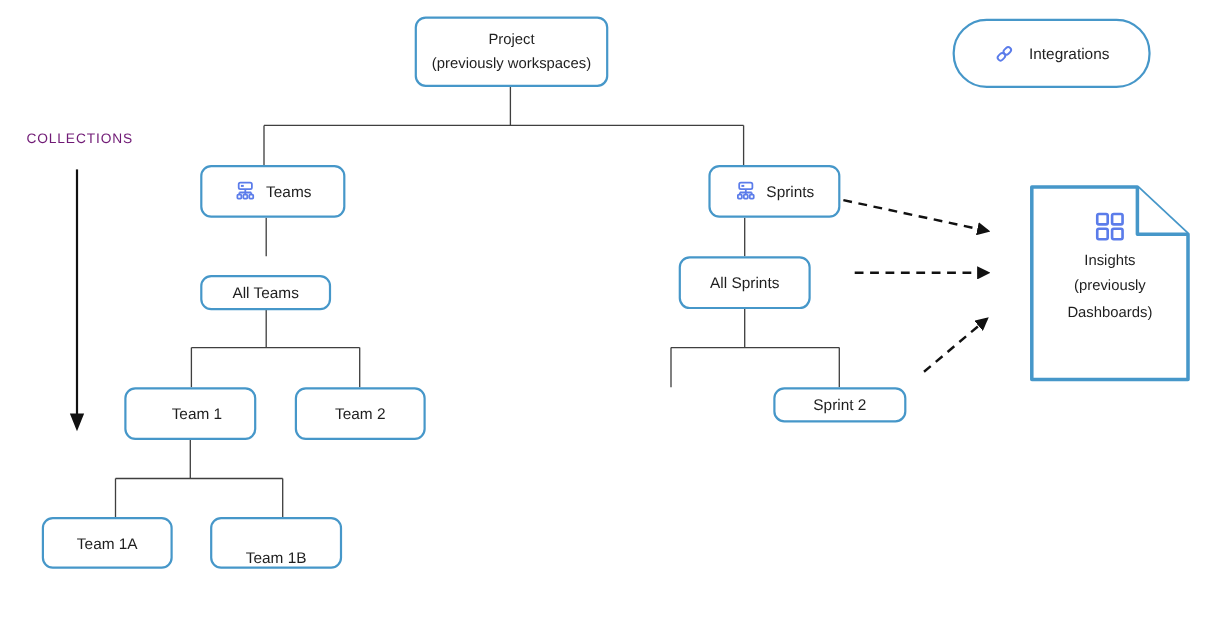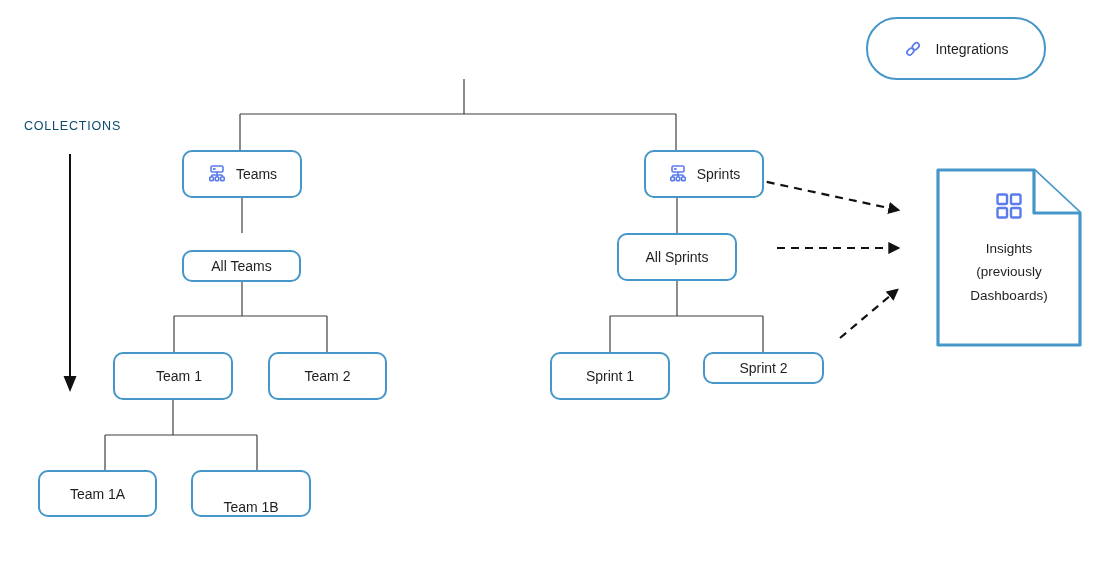--- a/index.html
+++ b/index.html
@@ -20,28 +20,28 @@
     border-radius:10px;
     font-size:14px;
     box-sizing:border-box;
     white-space:nowrap;
   }
   .node.pill{border-radius:31px;align-items:center;}
   .node.twoline{flex-direction:column;gap:2px;font-size:13.5px;line-height:1.5;}
   .icon{display:flex;align-items:center;justify-content:center;}
   .collections-label{
     position:absolute;left:24px;top:119px;
-    font-size:12.5px;letter-spacing:0.8px;color:#0c4a6e;
+    font-size:12.5px;letter-spacing:0.8px;color:#701a75;
   }
   .insights-text{
     position:absolute;left:944px;top:192px;width:130px;
     display:flex;flex-direction:column;align-items:center;gap:3px;
     text-align:center;font-size:13.5px;line-height:1.5;
   }
-  .insights-text .lines{margin-top:16px;}
+  .insights-text .lines{margin-top:4px;}
 </style>
 </head>
 <body>
 
 <div class="canvas">
 
   <svg class="overlay" viewBox="0 0 1099 570">
     <defs>
       <marker id="ah" viewBox="0 0 10 10" refX="8" refY="5" markerWidth="5.5" markerHeight="5.5" orient="auto-start-reverse">
         <path d="M0,0 L10,5 L0,10 z" fill="#111111"></path>
@@ -81,34 +81,38 @@
     </g>
 
     <g>
       <path d="M938,170 H1034 L1080,213 V345 H938 Z" fill="#ffffff" stroke="#4697c9" stroke-width="3.2" stroke-linejoin="round"></path>
       <path d="M1034,170 V213 H1080" fill="#ffffff" stroke="#4697c9" stroke-width="3.2" stroke-linejoin="round"></path>
     </g>
   </svg>
 
   <div class="collections-label">COLLECTIONS</div>
 
+  <div class="node twoline" style="left:377px;top:15px;width:176px;height:64px;">
+    <span>Project</span>
+    <span>(previously workspaces)</span>
+  </div>
 
   <div class="node pill" style="left:866px;top:17px;width:180px;height:63px;gap:12px;">
     <span class="icon">
       <svg width="20" height="20" viewBox="0 0 20 20" fill="none" stroke="#5b7cea" stroke-width="1.7">
         <g transform="rotate(-45 10 10)">
           <rect x="2.6" y="7.4" width="7.4" height="5.2" rx="2.6"></rect>
           <rect x="10.2" y="7.4" width="7.4" height="5.2" rx="2.6"></rect>
         </g>
       </svg>
     </span>
     <span>Integrations</span>
   </div>
 
-  <div class="node" style="left:182px;top:150px;width:120px;height:48px;align-items:center;">
+  <div class="node" style="left:182px;top:150px;width:132px;height:48px;align-items:center;">
     <span class="icon">
       <svg width="20" height="20" viewBox="0 0 20 20" fill="none" stroke="#5b7cea" stroke-width="1.6">
         <rect x="4" y="2" width="12" height="6" rx="1.5"></rect>
         <rect x="6" y="4.1" width="2.6" height="1.8" fill="#5b7cea" stroke="none"></rect>
         <path d="M10,8 V11 M4.6,11 H15.4 M4.6,11 V13 M10,11 V13 M15.4,11 V13"></path>
         <rect x="2.8" y="13" width="3.6" height="3.6" rx="0.8"></rect>
         <rect x="8.2" y="13" width="3.6" height="3.6" rx="0.8"></rect>
         <rect x="13.6" y="13" width="3.6" height="3.6" rx="0.8"></rect>
       </svg>
     </span>
@@ -146,23 +150,20 @@
         <rect x="13.6" y="13" width="3.6" height="3.6" rx="0.8"></rect>
       </svg>
     </span>
     <span>Sprints</span>
   </div>
 
   <div class="node" style="left:617px;top:233px;width:120px;height:48px;">
     <span>All Sprints</span>
   </div>
 
-  <div class="node" style="left:550px;top:352px;width:120px;height:48px;">
-    <span>Sprint 1</span>
-  </div>
 
   <div class="node" style="left:703px;top:352px;width:121px;height:32px;">
     <span>Sprint 2</span>
   </div>
 
   <div class="insights-text">
     <span class="icon">
       <svg width="28" height="28" viewBox="0 0 28 28" fill="none" stroke="#5b7cea" stroke-width="2.4">
         <rect x="2.5" y="2.5" width="9.5" height="9.5" rx="1.5"></rect>
         <rect x="16" y="2.5" width="9.5" height="9.5" rx="1.5"></rect>

